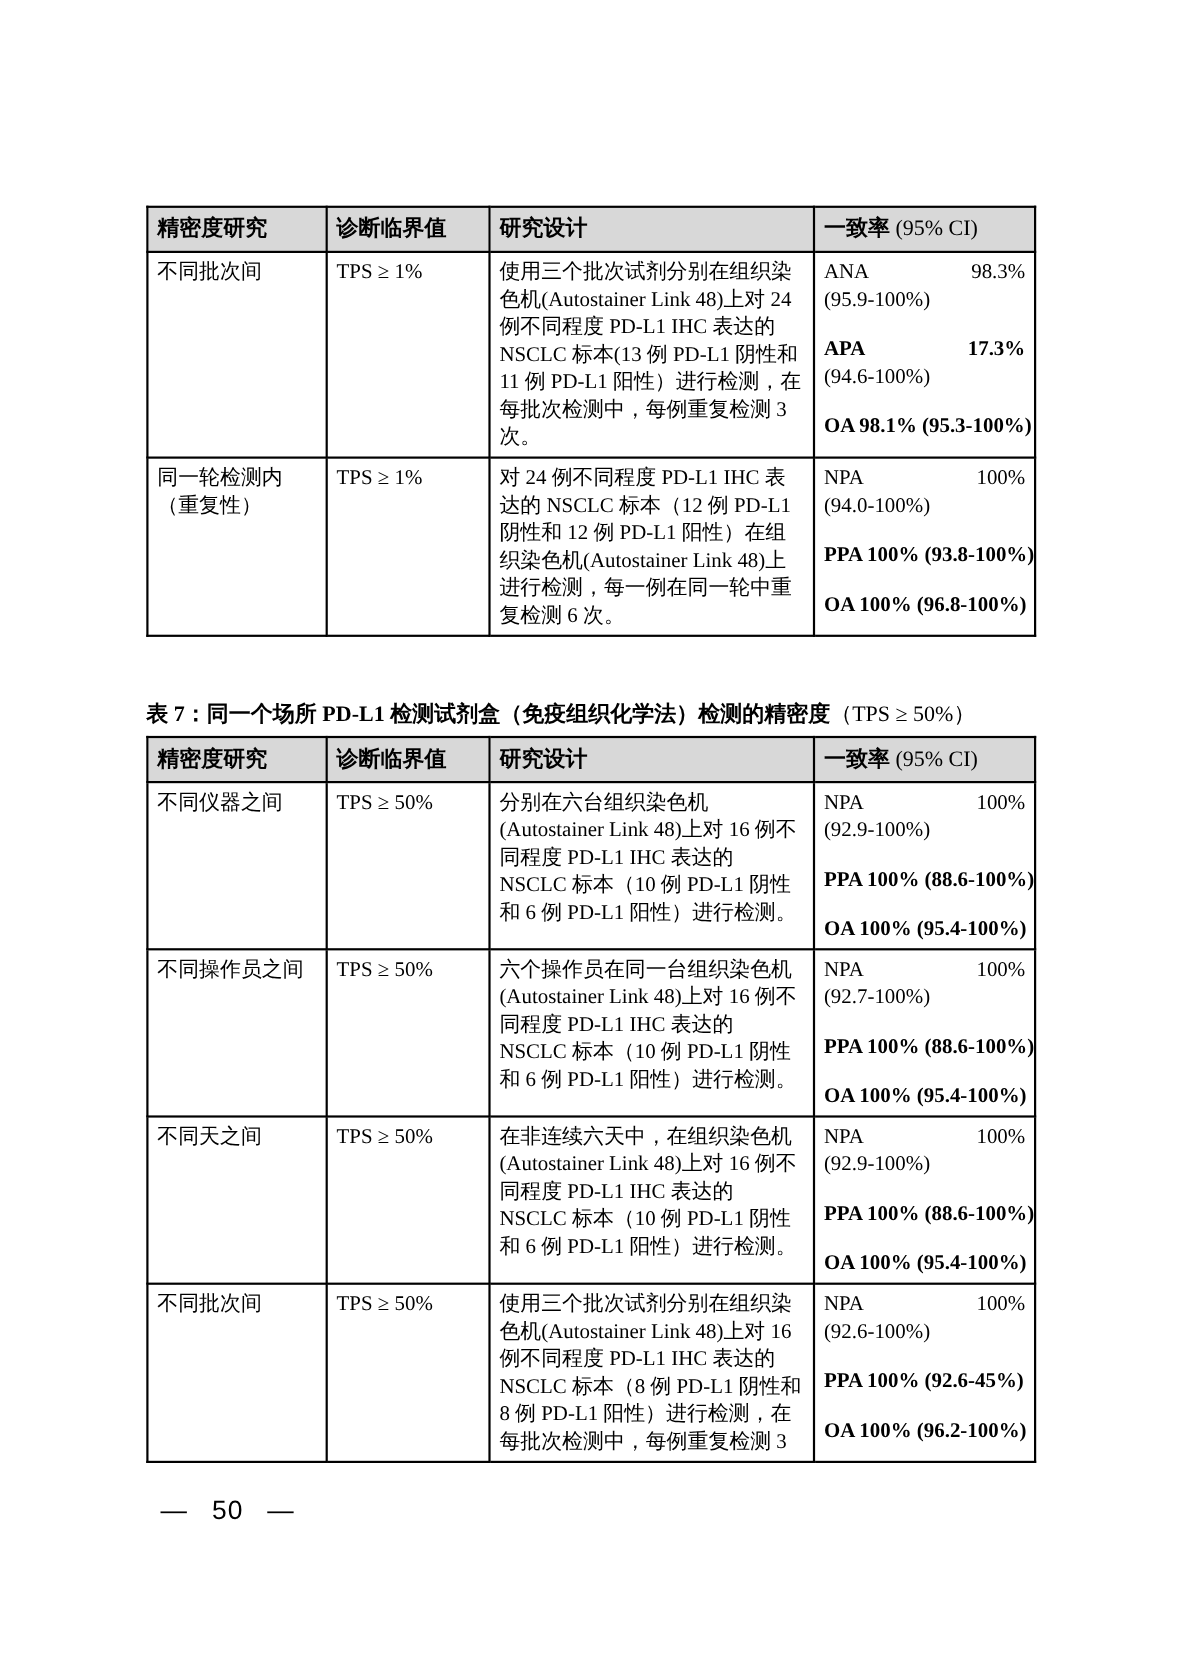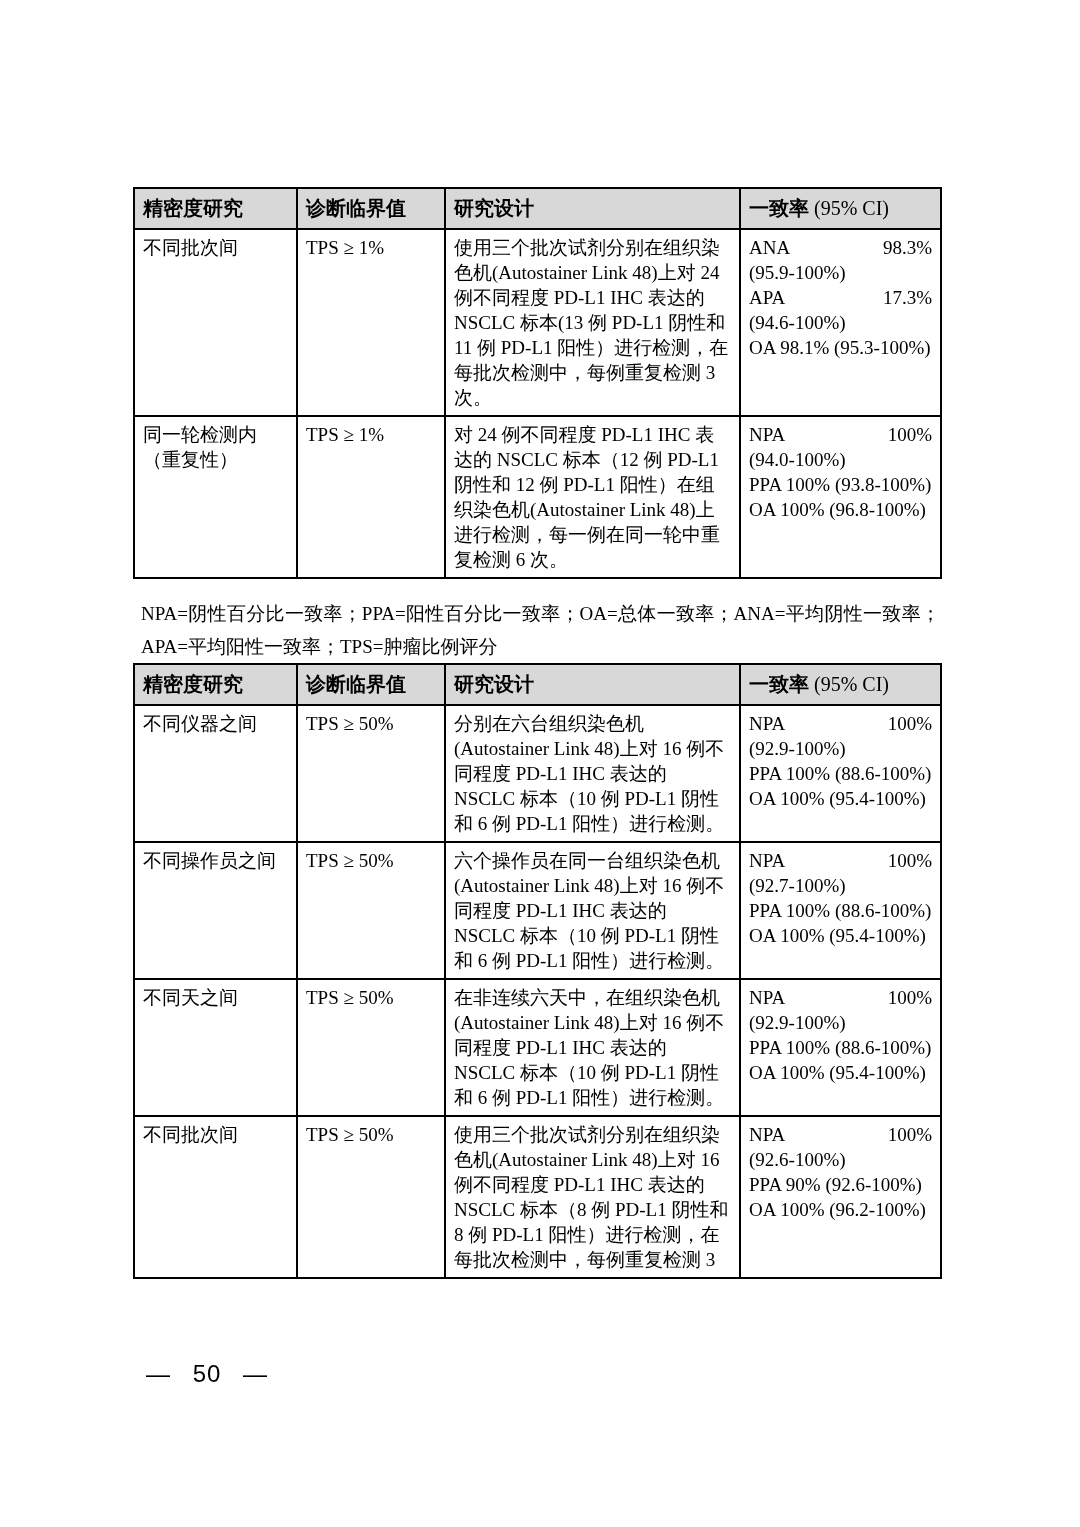--- a/index.html
+++ b/index.html
@@ -30,21 +30,21 @@
   table.precision th{
     background:#d8d8d8;
     font-weight:bold;
     font-size:20px;
     padding:7px 8px;
   }
   col.c1{width:163px;} col.c2{width:148px;} col.c3{width:295px;} col.c4{width:201px;}
   .design-cell{text-align:justify;margin-top:32px;}
   .ag-cell{font-size:18px;padding:5px 9px;}
   .agl{display:flex;justify-content:space-between;white-space:nowrap;line-height:25px;}
-  .agl.grp{margin-top:0;}
+  .agl.grp{margin-top:20px;font-weight:bold;}
   .hdr-ci{font-weight:normal;}
   .note{
     margin-top:18px;
     padding-left:8px;
     font-size:19px;
     line-height:33px;
     text-align:justify;
   }
   .caption{
     margin-top:56px;
@@ -126,22 +126,22 @@
                 <span>PPA 100% (93.8-100%)</span>
               </div>
           <div class="agl grp">
                 <span>OA 100% (96.8-100%)</span>
               </div>
         </td>
       </tr>
     </tbody>
       </table>
 
-    <div class="note">NPA=阴性百分比一致率；PPA=阳性百分比一致率；OA=总体一致率；ANA=平均阴性一致率；APA=平均阳性一致率；TPS=肿瘤比例评分</div>
-
+
+    <div class="caption"><span>表 7：同一个场所 PD-L1 检测试剂盒（免疫组织化学法）检测的精密度</span><span class="cap-suffix">（TPS ≥ 50%）</span></div>
 
     <table class="precision">
       <colgroup>
           <col class="c1">
           <col class="c2">
           <col class="c3">
           <col class="c4">
         </colgroup>
       <tbody>
           <tr>
@@ -216,21 +216,21 @@
         <td class="design-cell">使用三个批次试剂分别在组织染色机(Autostainer Link 48)上对 16 例不同程度 PD-L1 IHC 表达的 NSCLC 标本（8 例 PD-L1 阴性和 8 例 PD-L1 阳性）进行检测，在每批次检测中，每例重复检测 3</td>
         <td class="ag-cell">
           <div class="agl">
                 <span>NPA</span>
                 <span>100%</span>
               </div>
           <div class="agl">
                 <span>(92.6-100%)</span>
               </div>
           <div class="agl grp">
-                <span>PPA 90% (92.6-100%)</span>
+                <span>PPA 100% (92.6-45%)</span>
               </div>
           <div class="agl grp">
                 <span>OA 100% (96.2-100%)</span>
               </div>
         </td>
       </tr>
     </tbody>
       </table>
 
   </div>

